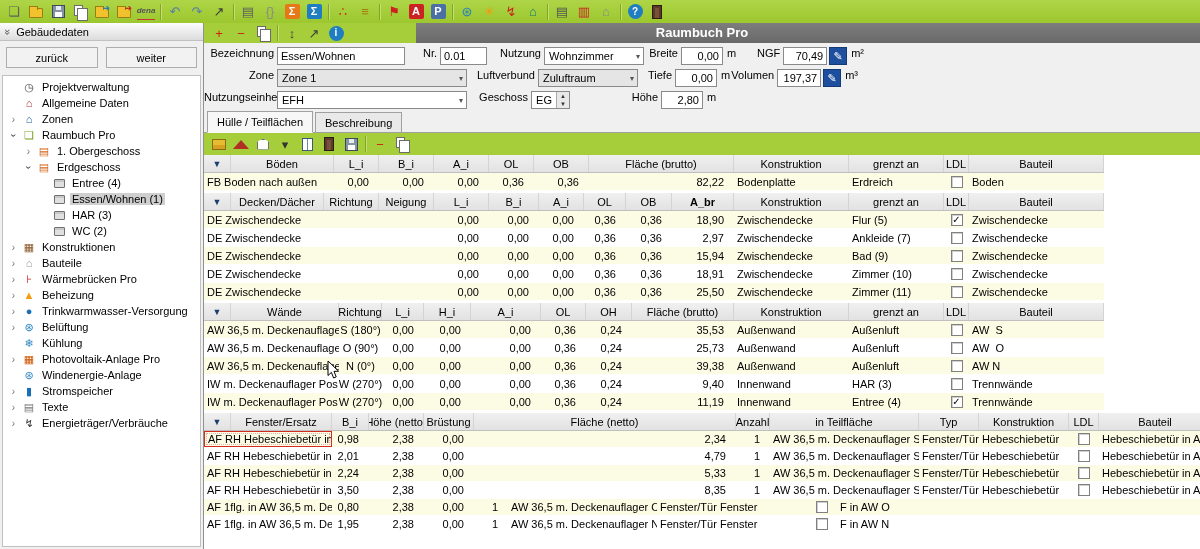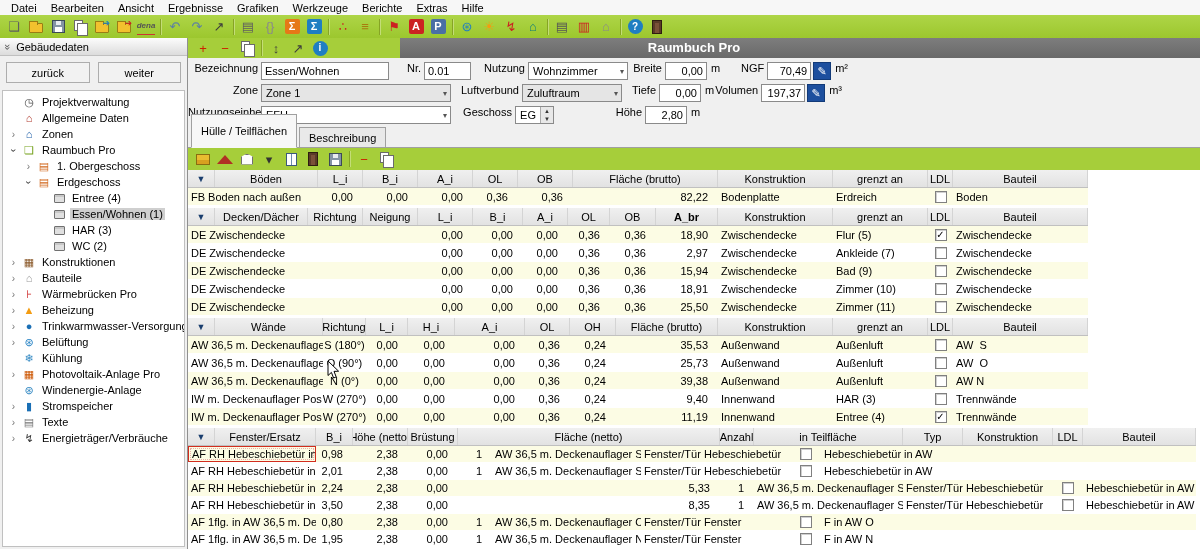--- a/index.html
+++ b/index.html
@@ -33,21 +33,21 @@
   .shp-roof { width:0; height:0; border-left:8px solid transparent; border-right:8px solid transparent; border-bottom:9px solid #b03024; }
   .shp-wall { width:12px; height:11px; background:#fdfdfd; border:1px solid #707070; clip-path:polygon(0 30%,50% 0,100% 30%,100% 100%,0 100%); }
   .shp-window { width:11px; height:13px; border:1px solid #3c5a7a; background:linear-gradient(90deg,#fff 40%,#6c8cac 40%,#6c8cac 60%,#fff 60%); }
   .shp-door { width:10px; height:14px; background:#5a3a28; border:1px solid #2e1c10; }
   .shp-door::before { content:""; position:absolute; left:2px; top:2px; right:2px; bottom:0; background:#7a5038; }
   .shp-floor { width:14px; height:11px; background:#e8bc30; border:1px solid #8a6d10; box-shadow:inset 0 -4px 0 #d8a020; }
   .shp-room { width:11px; height:9px; background:#e0e0e0; border:1px solid #707070; border-radius:1px; box-shadow:inset 0 2px 0 #c8c8c8; }
 
   
   .content { flex:1; display:flex; min-height:0; }
-  .sidebar { width:188px; flex:0 0 auto; background:#f0f0f0; border-right:1px solid #909090; display:flex; flex-direction:column; }
+  .sidebar { width:204px; flex:0 0 auto; background:#f0f0f0; border-right:1px solid #909090; display:flex; flex-direction:column; }
   .sb-header { height:18px; background:linear-gradient(#fcfcfc,#dcdcdc); border-bottom:1px solid #c0c0c0; display:flex; align-items:center; gap:5px; padding:0 5px; flex:0 0 auto; }
   .chev { display:inline-block; transform:rotate(90deg); color:#555; font-size:11px; }
   .sb-buttons { display:flex; gap:8px; padding:6px 6px 7px 6px; flex:0 0 auto; }
   .btn { flex:1; height:21px; background:#f2f2f2; border:1px solid #adadad; font-family:inherit; font-size:11px; }
   .tree { flex:1; background:#fff; border:1px solid #c0c0c0; margin:0 2px 2px 2px; overflow:hidden; padding-top:3px; }
   .titem { height:16px; display:flex; align-items:center; gap:4px; white-space:nowrap; }
   .titem .lab { padding:0 2px; }
   .titem.sel .lab { background:#cfcfcf; }
   .tarr { width:9px; color:#777; font-size:10px; text-align:center; flex:0 0 auto; }
   .tarr.exp { transform:rotate(90deg); color:#333; }
@@ -71,21 +71,21 @@
   .carrow { color:#555; font-size:8px; margin-left:4px; }
   .funit { margin:0 2px 0 4px; }
   .pencil { width:18px; height:18px; margin-left:2px; background:#1d4f9e; color:#fff; border:1px solid #123a78; font-size:11px; display:flex; align-items:center; justify-content:center; }
   .spin { display:flex; height:18px; border:1px solid #8a8a8a; background:#fff; margin-left:3px; }
   .spin .val { width:24px; text-align:center; line-height:17px; }
   .spin .arrs { width:13px; display:flex; flex-direction:column; border-left:1px solid #aaa; }
   .spin .arrs div { flex:1; font-size:6px; line-height:8px; text-align:center; background:#e8e8e8; color:#333; }
 
   .tabbar { height:23px; background:#f0f0f0; display:flex; align-items:flex-end; padding-left:3px; border-bottom:1px solid #a0a0a0; flex:0 0 auto; }
   .tab { height:20px; padding:0 9px; display:flex; align-items:center; border:1px solid #a0a0a0; border-bottom:none; background:#e9e9e9; margin-right:2px; position:relative; }
-  .tab.active { background:#f7f7f7; height:34px; margin-bottom:-1px; border-bottom:1px solid #f7f7f7; }
+  .tab.active { background:#f7f7f7; height:22px; margin-bottom:-1px; border-bottom:1px solid #f7f7f7; }
 
   .tbl-toolbar { height:22px; background:#a6ce3a; display:flex; align-items:center; padding-left:4px; flex:0 0 auto; }
 
   .tables { flex:1; background:#fff; overflow:hidden; }
   .tbl { background:#fff; margin-bottom:2px; }
   .thead { display:flex; height:18px; background:linear-gradient(#f0f0f0,#e2e2e2); border-bottom:1px solid #c0c0c0; }
   .th { display:flex; align-items:center; justify-content:center; height:100%; border-right:1px solid #d4d4d4; white-space:pre; overflow:hidden; }
   .filter { color:#1a3e6e; font-size:9px; }
   .trow { display:flex; height:18px; border-bottom:1px solid #fff; }
   .t-fenster .trow { height:17px; }
@@ -97,31 +97,20 @@
   .al-c { justify-content:center; }
   .focus-cell { border:1px solid #d22d1e; outline:1px dotted #e8b0a8; outline-offset:-3px; }
   .cb { width:12px; height:12px; background:#fff; border:1px solid #808080; display:flex; align-items:center; justify-content:center; font-size:10px; line-height:1; box-shadow:inset 1px 1px 0 #d0d0d0; }
 
   .cursor { position:absolute; left:327px; top:360px; pointer-events:none; z-index:50; }
 </style>
 </head>
 <body>
 
 <div class="app">
-  <div class="menubar" id="menubar">
-      <span class="menu-item">Datei</span>
-      <span class="menu-item">Bearbeiten</span>
-      <span class="menu-item">Ansicht</span>
-      <span class="menu-item">Ergebnisse</span>
-      <span class="menu-item">Grafiken</span>
-      <span class="menu-item">Werkzeuge</span>
-      <span class="menu-item">Berichte</span>
-      <span class="menu-item">Extras</span>
-      <span class="menu-item">Hilfe</span>
-    </div>
   <div class="toolbar" id="toolbar">
       <span class="ic">
         <span class="icg" style="color: rgb(95, 95, 95);">❏</span>
       </span>
       <span class="ic">
         <span class="shp shp-folder"></span>
       </span>
       <span class="ic">
         <span class="shp shp-floppy"></span>
       </span>
@@ -683,32 +672,34 @@
               <div class="th" style="width: 60px;">Typ</div>
               <div class="th" style="width: 90px;">Konstruktion</div>
               <div class="th" style="width: 30px;">LDL</div>
               <div class="th" style="width: 113px;">Bauteil</div>
             </div>
             <div class="trow odd">
               <div class="cell al-l focus-cell" style="width: 128px;">AF RH Hebeschiebetür in A...</div>
               <div class="cell al-r" style="width: 37px;">0,98</div>
               <div class="cell al-r" style="width: 55px;">2,38</div>
               <div class="cell al-r" style="width: 50px;">0,00</div>
+              <div class="cell al-r" style="width: 262px;">2,34</div>
               <div class="cell al-r" style="width: 34px;">1</div>
               <div class="cell al-l" style="width: 149px;">AW 36,5 m. Deckenauflager S Pos ...</div>
               <div class="cell al-l" style="width: 60px;">Fenster/Tür</div>
               <div class="cell al-l" style="width: 90px;">Hebeschiebetür</div>
               <div class="cell al-c" style="width: 30px;"><span class="cb"></span></div>
               <div class="cell al-l" style="width: 113px;">Hebeschiebetür in AW  S</div>
             </div>
             <div class="trow even">
               <div class="cell al-l" style="width: 128px;">AF RH Hebeschiebetür in A...</div>
               <div class="cell al-r" style="width: 37px;">2,01</div>
               <div class="cell al-r" style="width: 55px;">2,38</div>
               <div class="cell al-r" style="width: 50px;">0,00</div>
+              <div class="cell al-r" style="width: 262px;">4,79</div>
               <div class="cell al-r" style="width: 34px;">1</div>
               <div class="cell al-l" style="width: 149px;">AW 36,5 m. Deckenauflager S Pos ...</div>
               <div class="cell al-l" style="width: 60px;">Fenster/Tür</div>
               <div class="cell al-l" style="width: 90px;">Hebeschiebetür</div>
               <div class="cell al-c" style="width: 30px;"><span class="cb"></span></div>
               <div class="cell al-l" style="width: 113px;">Hebeschiebetür in AW  S</div>
             </div>
             <div class="trow odd">
               <div class="cell al-l" style="width: 128px;">AF RH Hebeschiebetür in A...</div>
               <div class="cell al-r" style="width: 37px;">2,24</div>

